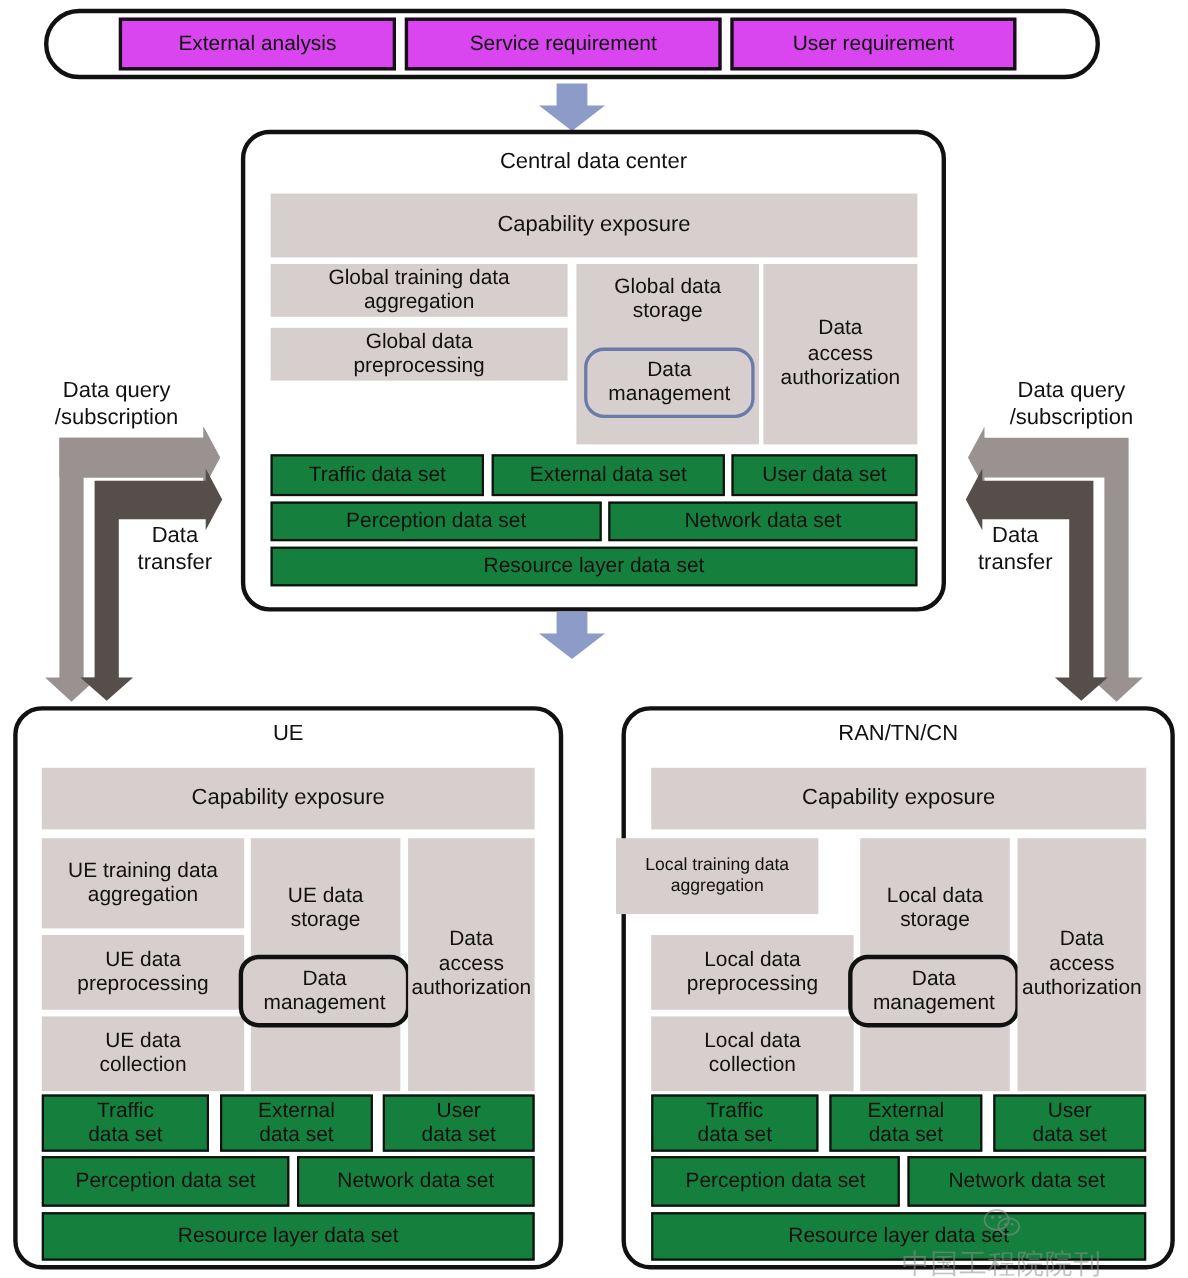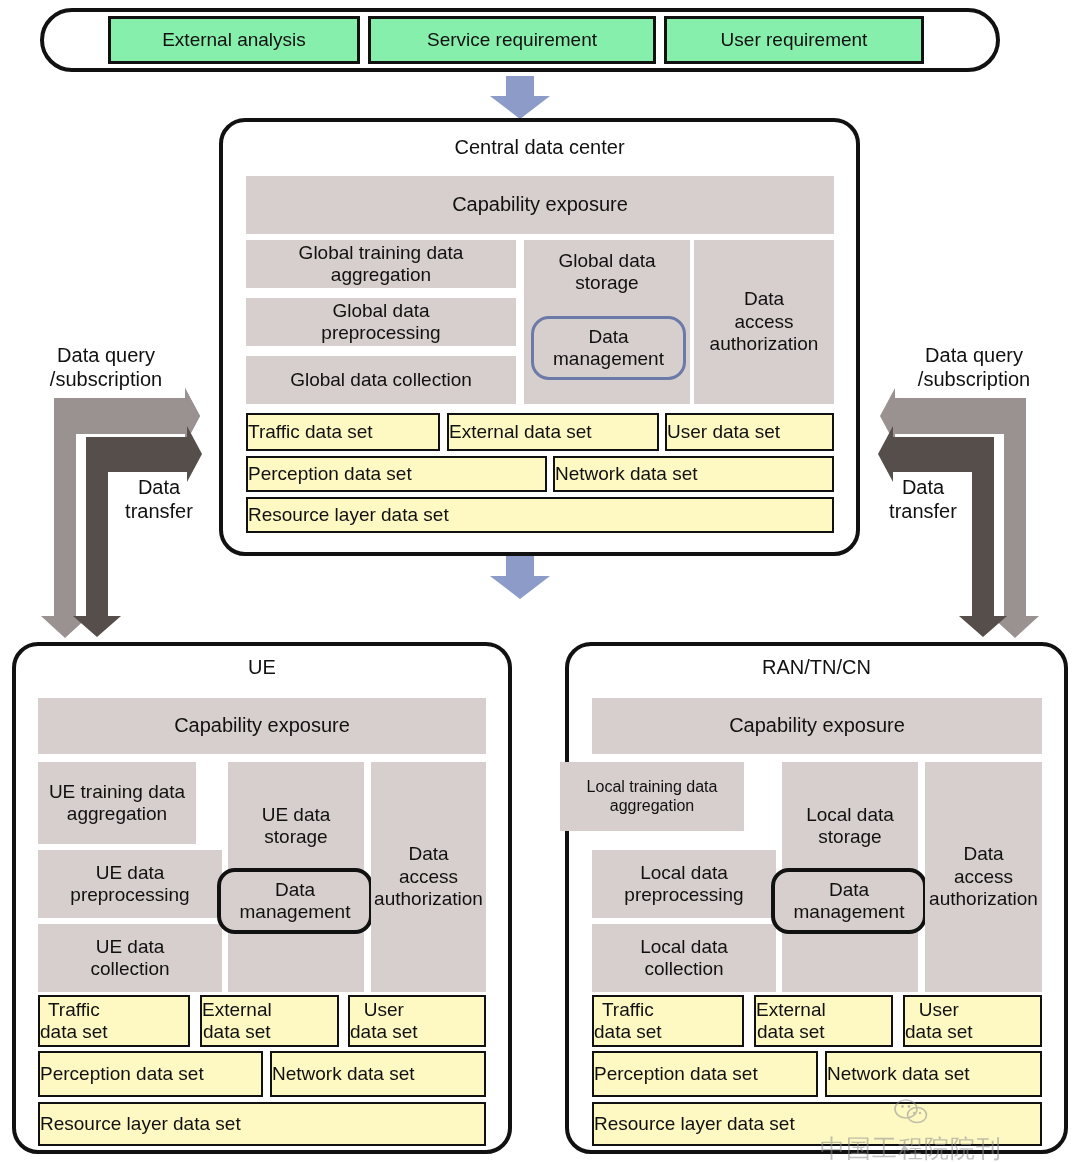--- a/index.html
+++ b/index.html
@@ -37,30 +37,31 @@
   .fill-box {
     background: #d7cfcd;
     display: flex;
     align-items: center;
     justify-content: center;
     text-align: center;
     line-height: 1.18;
   }
 
   .white-box {
-    background: #fef9c3;
+    background: #15803d;
     border: 2.5px solid #111111;
     display: flex;
     align-items: center;
+    justify-content: center;
     text-align: center;
     line-height: 1.18;
   }
 
   .req-box {
-    background: #86efac;
+    background: #d946ef;
     border: 3px solid #111111;
     display: flex;
     align-items: center;
     justify-content: center;
     text-align: center;
   }
 
   .node-title {
     display: flex;
     align-items: flex-start;
@@ -140,23 +141,20 @@
   </div>
 
   <div class="abs fill-box" style="left:246px; top:240px; width:270px; height:48px; font-size:19px; white-space:pre-line;">
     <span>Global training data
 aggregation</span>
   </div>
   <div class="abs fill-box" style="left:246px; top:298px; width:270px; height:48px; font-size:19px; white-space:pre-line;">
     <span>Global data
 preprocessing</span>
   </div>
-  <div class="abs fill-box" style="left:246px; top:356px; width:270px; height:48px; font-size:19px; white-space:pre-line;">
-    <span>Global data collection</span>
-  </div>
 
   <div class="abs fill-box" style="left:524px; top:240px; width:166px; height:164px; align-items:flex-start; padding-top:10px; font-size:19px; white-space:pre-line;">
     <span>Global data
 storage</span>
   </div>
   <div class="abs dm-box dm-blue" style="left:531px; top:316px; width:155px; height:64px; font-size:19px; white-space:pre-line;">
     <span>Data
 management</span>
   </div>
 
@@ -234,21 +232,21 @@
   <div class="abs outline-box rounded" style="left:12px; top:642px; width:500px; height:512px;"></div>
 
   <div class="abs node-title" style="left:12px; top:656px; width:500px; height:28px; font-size:20px;">
     <span>UE</span>
   </div>
 
   <div class="abs fill-box" style="left:38px; top:698px; width:448px; height:56px; font-size:20px;">
     <span>Capability exposure</span>
   </div>
 
-  <div class="abs fill-box" style="left:38px; top:762px; width:158px; height:82px; font-size:19px; white-space:pre-line;">
+  <div class="abs fill-box" style="left:38px; top:762px; width:184px; height:82px; font-size:19px; white-space:pre-line;">
     <span>UE training data
 aggregation</span>
   </div>
   <div class="abs fill-box" style="left:38px; top:850px; width:184px; height:68px; font-size:19px; white-space:pre-line;">
     <span>UE data
 preprocessing</span>
   </div>
   <div class="abs fill-box" style="left:38px; top:924px; width:184px; height:68px; font-size:19px; white-space:pre-line;">
     <span>UE data
 collection</span>

